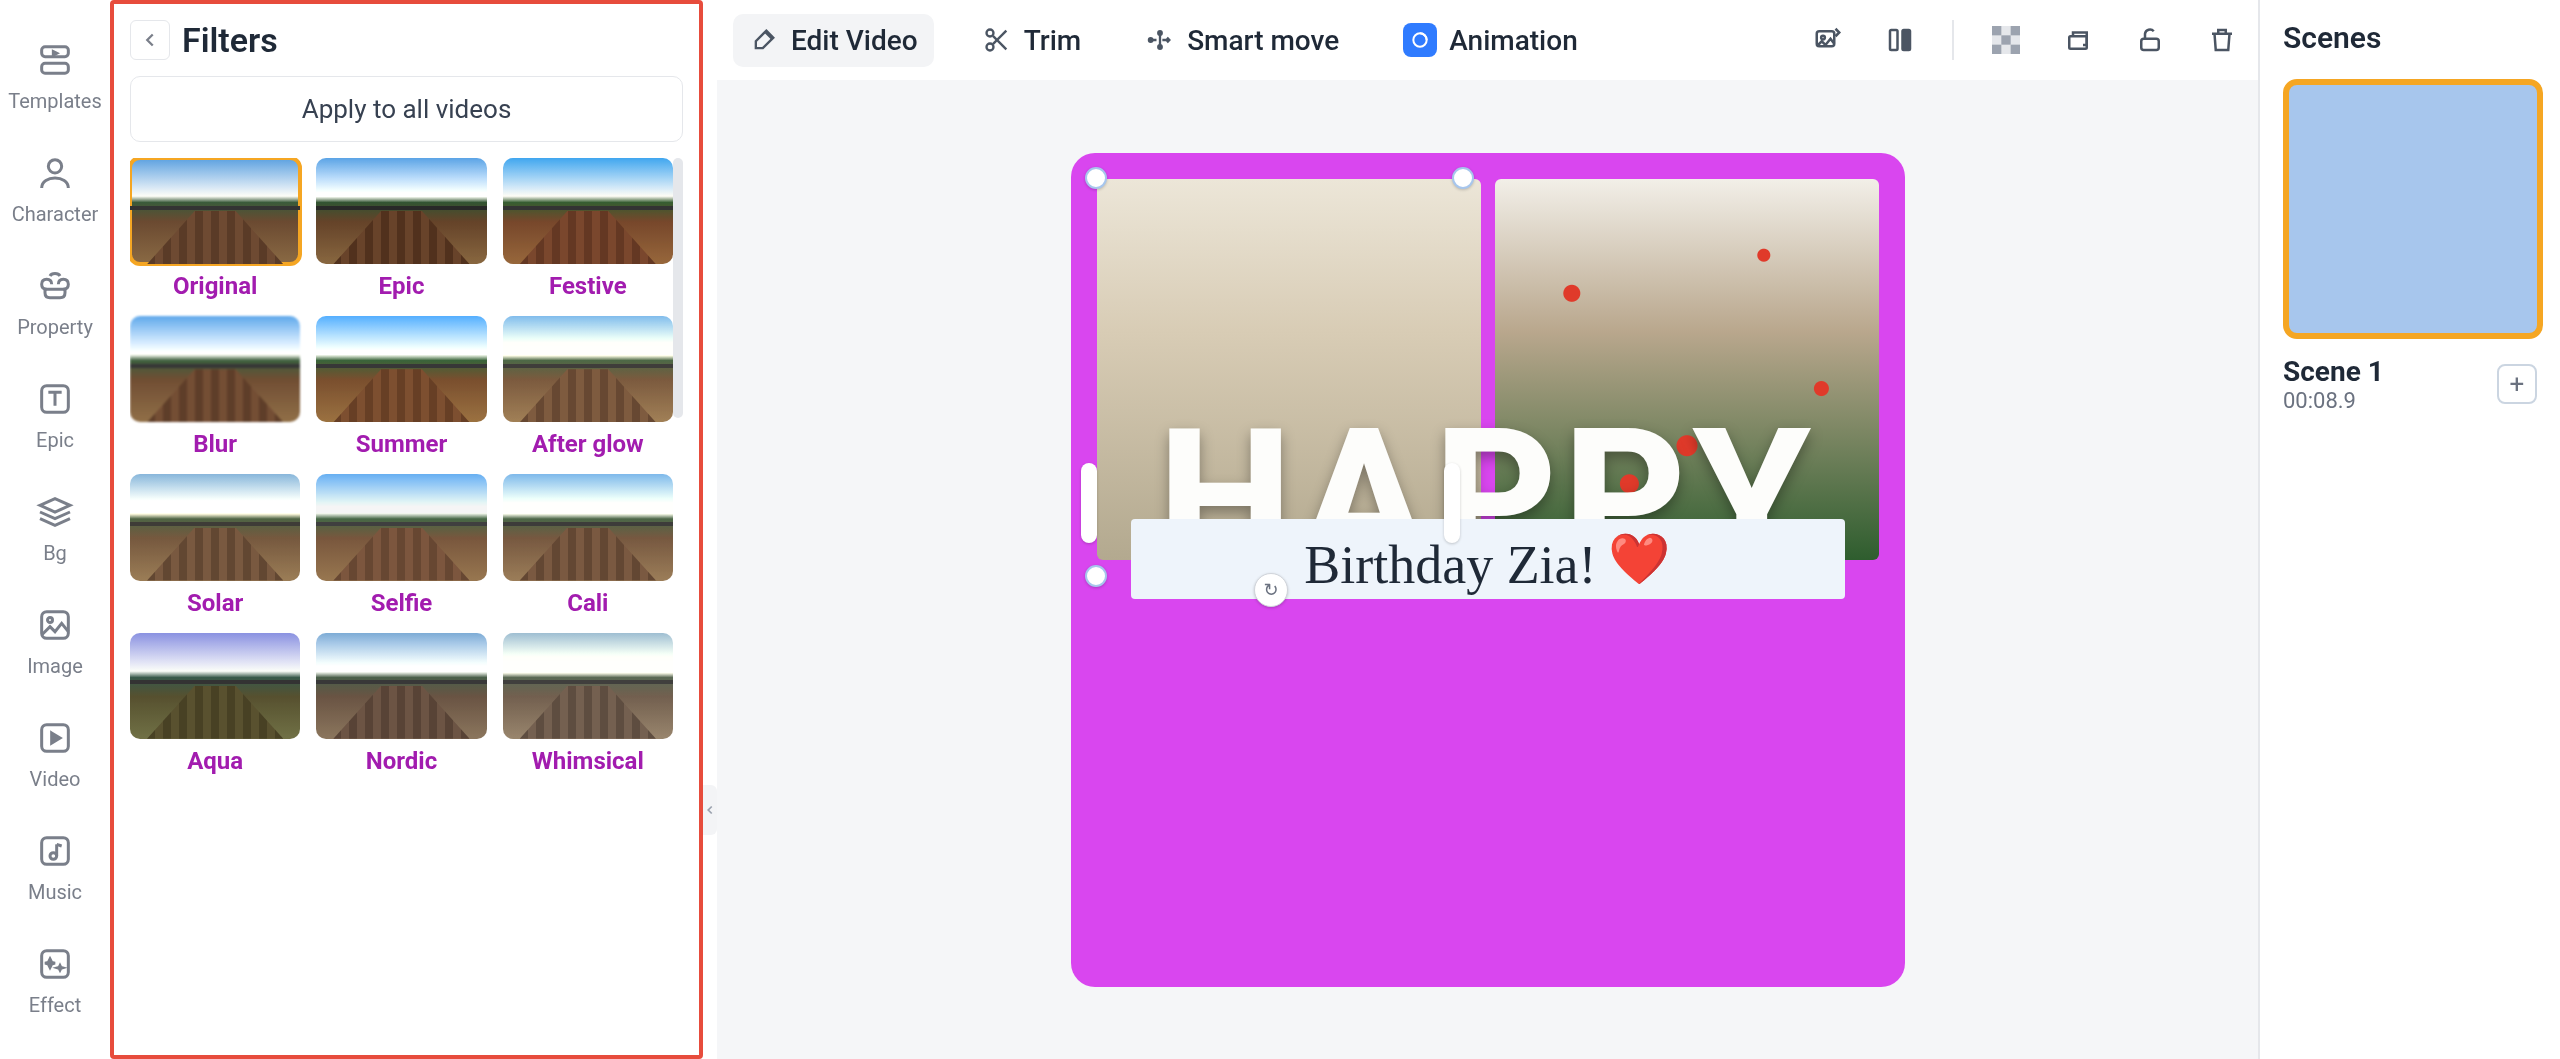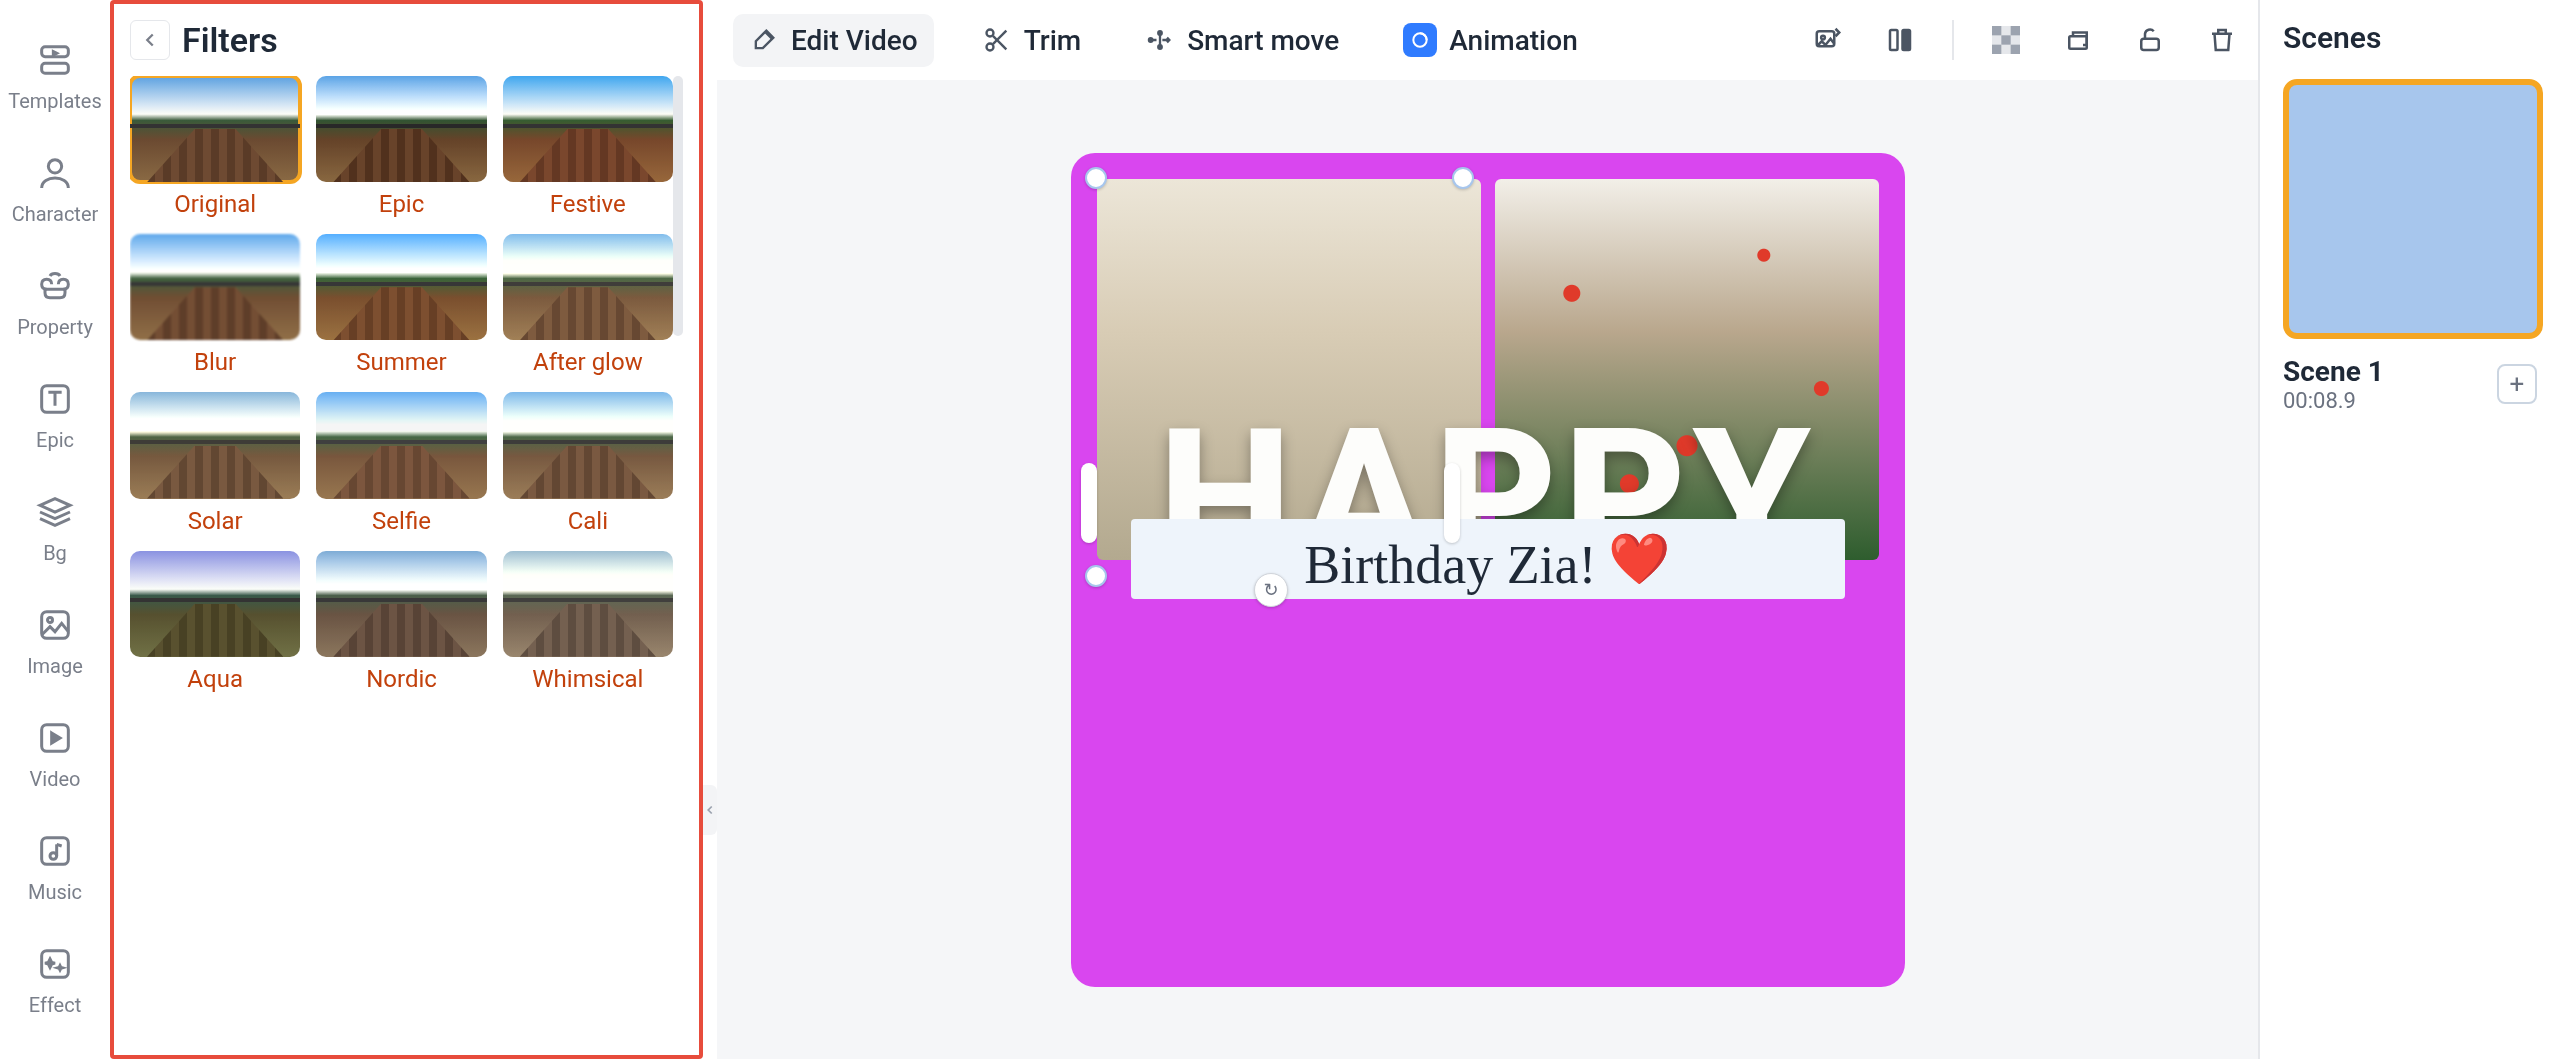--- a/index.html
+++ b/index.html
@@ -110,21 +110,21 @@
   }
   .filter-thumb::after{
     content:"";
     position:absolute;
     left:10%; right:10%; top:50%;
     bottom:0;
     background:
       repeating-linear-gradient(90deg,#5a3b27 0 8px,#6e4a32 8px 16px);
     clip-path: polygon(35% 0, 65% 0, 100% 100%, 0 100%);
   }
-  .filter-label { font-size:24px; color:#c2410c; }
+  .filter-label { font-size:24px; color:#a21caf;font-weight:bold; }
   
   .filt-blur { filter: blur(1.2px) brightness(1.05); }
   .filt-epic { filter: contrast(1.15) saturate(0.9);}
   .filt-festive { filter: saturate(1.3) hue-rotate(-5deg);}
   .filt-summer { filter: saturate(1.2) brightness(1.08);}
   .filt-afterglow { filter: brightness(1.15) sepia(0.2);}
   .filt-solar { filter: sepia(0.3) brightness(1.1);}
   .filt-selfie { filter: brightness(1.12) contrast(0.92);}
   .filt-cali { filter: brightness(1.15) saturate(0.85) sepia(0.1);}
   .filt-aqua { filter: hue-rotate(30deg) saturate(0.8);}
@@ -376,20 +376,21 @@
 
 <div class="filters-panel">
   <div class="filters-header">
     <div class="back-btn">
       <svg viewBox="0 0 24 24" width="22" height="22" fill="none" stroke="currentColor" stroke-width="2.5">
           <polyline points="15 18 9 12 15 6"></polyline>
         </svg>
     </div>
     <div class="filters-title">Filters</div>
   </div>
+  <div class="apply-all">Apply to all videos</div>
   <div class="filter-grid-wrap">
     <div class="filter-grid" id="filter-grid">
         <div class="filter-item">
     <div class="filter-thumb  selected"></div>
     <div class="filter-label">Original</div>
         </div>
         <div class="filter-item">
     <div class="filter-thumb filt-epic "></div>
     <div class="filter-label">Epic</div>
         </div>

